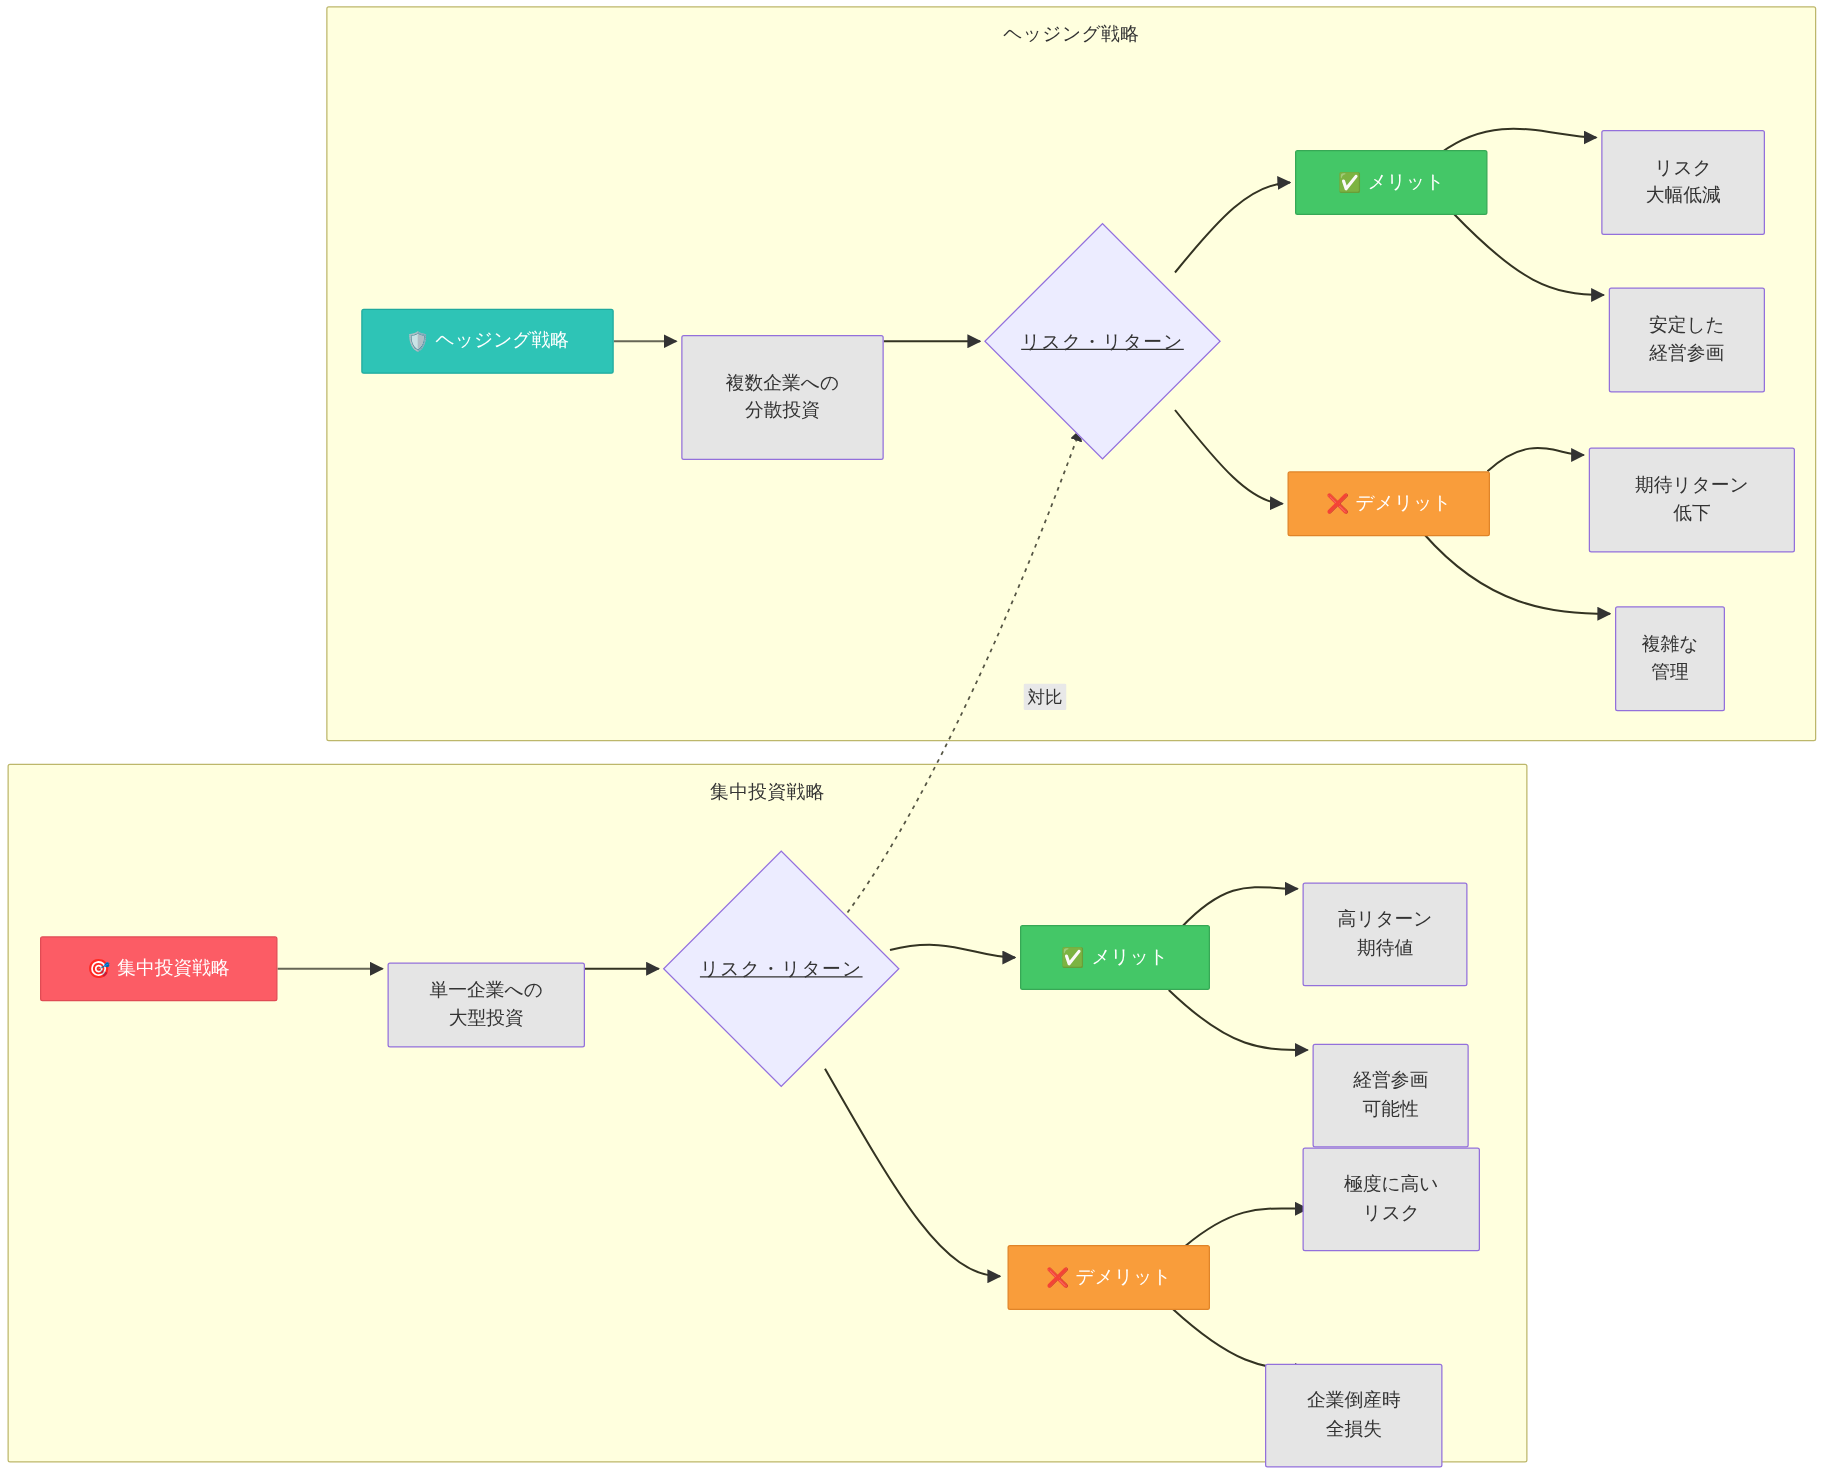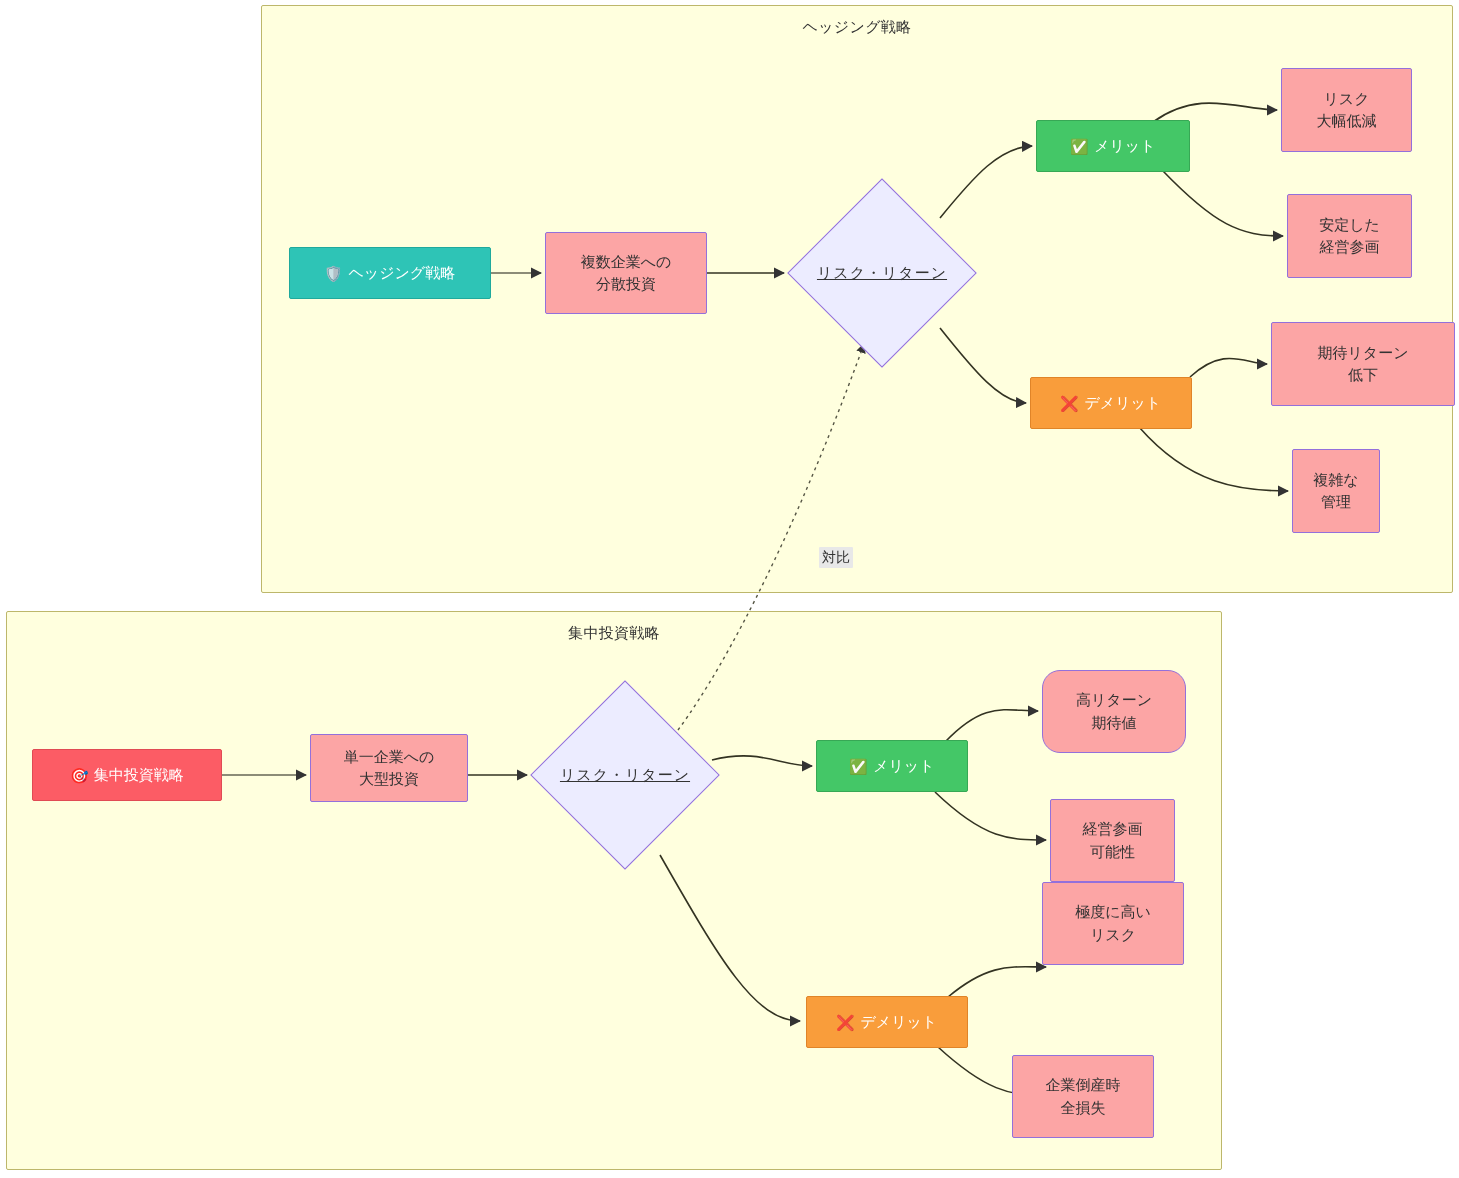--- a/index.html
+++ b/index.html
@@ -50,22 +50,23 @@
     align-items: center;
     justify-content: center;
     text-align: center;
     font-size: 15px;
     line-height: 1.5;
     color: #333333;
     border-radius: 2px;
   }
   .node .lbl { display: block; white-space: pre-line; }
   .n-plain {
-    background: #fca5a5;
+    background: #e5e5e5;
     border: 1.3px solid #9370db;
+    margin-top: 36px;
   }
   .n-start-hedge {
     background: #2ec4b6;
     border: 1.3px solid #1fa99d;
     color: #ffffff;
   }
   .n-start-focus {
     background: #fc5c65;
     border: 1.3px solid #e04b54;
     color: #ffffff;
@@ -175,21 +176,21 @@
     <path d="M 938 1047 C 985 1090, 1010 1096, 1046 1096" stroke="#333322" stroke-width="1.6" fill="none" marker-end="url(#arw)"></path>
 
     <path d="M 678 730 C 730 660, 800 520, 864 344" stroke="#555544" stroke-width="1.4" fill="none" stroke-dasharray="3,4" marker-end="url(#arwd)"></path>
   </svg>
 
   <div class="node n-start-hedge" style="left:289px; top:247px; width:202px; height:52px;">
     <span class="emo">🛡️</span>
       <span class="lbl">ヘッジング戦略</span>
   </div>
 
-  <div class="node n-plain" style="left:545px; top:232px; width:162px; height:82px;">
+  <div class="node n-plain" style="left:545px; top:232px; width:162px; height:100px;">
     <span class="lbl">複数企業への
 分散投資</span>
   </div>
 
   <div class="n-diamond" style="left:784px; top:180px; width:196px; height:186px;">
     <div class="dshape" style="width:132px; height:132px;"></div>
     <div class="dtext">リスク・リターン</div>
   </div>
 
   <div class="node n-merit" style="left:1036px; top:120px; width:154px; height:52px;">
@@ -205,21 +206,21 @@
   <div class="node n-plain" style="left:1281px; top:68px; width:131px; height:84px;">
     <span class="lbl">リスク
 大幅低減</span>
   </div>
 
   <div class="node n-plain" style="left:1287px; top:194px; width:125px; height:84px;">
     <span class="lbl">安定した
 経営参画</span>
   </div>
 
-  <div class="node n-plain" style="left:1271px; top:322px; width:184px; height:84px;">
+  <div class="node n-plain" style="left:1271px; top:322px; width:165px; height:84px;">
     <span class="lbl">期待リターン
 低下</span>
   </div>
 
   <div class="node n-plain" style="left:1292px; top:449px; width:88px; height:84px;">
     <span class="lbl">複雑な
 管理</span>
   </div>
 
   <div class="node n-start-focus" style="left:32px; top:749px; width:190px; height:52px;">
@@ -240,21 +241,21 @@
   <div class="node n-merit" style="left:816px; top:740px; width:152px; height:52px;">
     <span class="emo">✅</span>
       <span class="lbl">メリット</span>
   </div>
 
   <div class="node n-demerit" style="left:806px; top:996px; width:162px; height:52px;">
     <span class="emo">❌</span>
       <span class="lbl">デメリット</span>
   </div>
 
-  <div class="node n-plain" style="left:1042px; top:670px; width:144px; height:83px;border-radius:18px;">
+  <div class="node n-plain" style="left:1042px; top:670px; width:132px; height:83px;">
     <span class="lbl">高リターン
 期待値</span>
   </div>
 
   <div class="node n-plain" style="left:1050px; top:799px; width:125px; height:83px;">
     <span class="lbl">経営参画
 可能性</span>
   </div>
 
   <div class="node n-plain" style="left:1042px; top:882px; width:142px; height:83px;">

